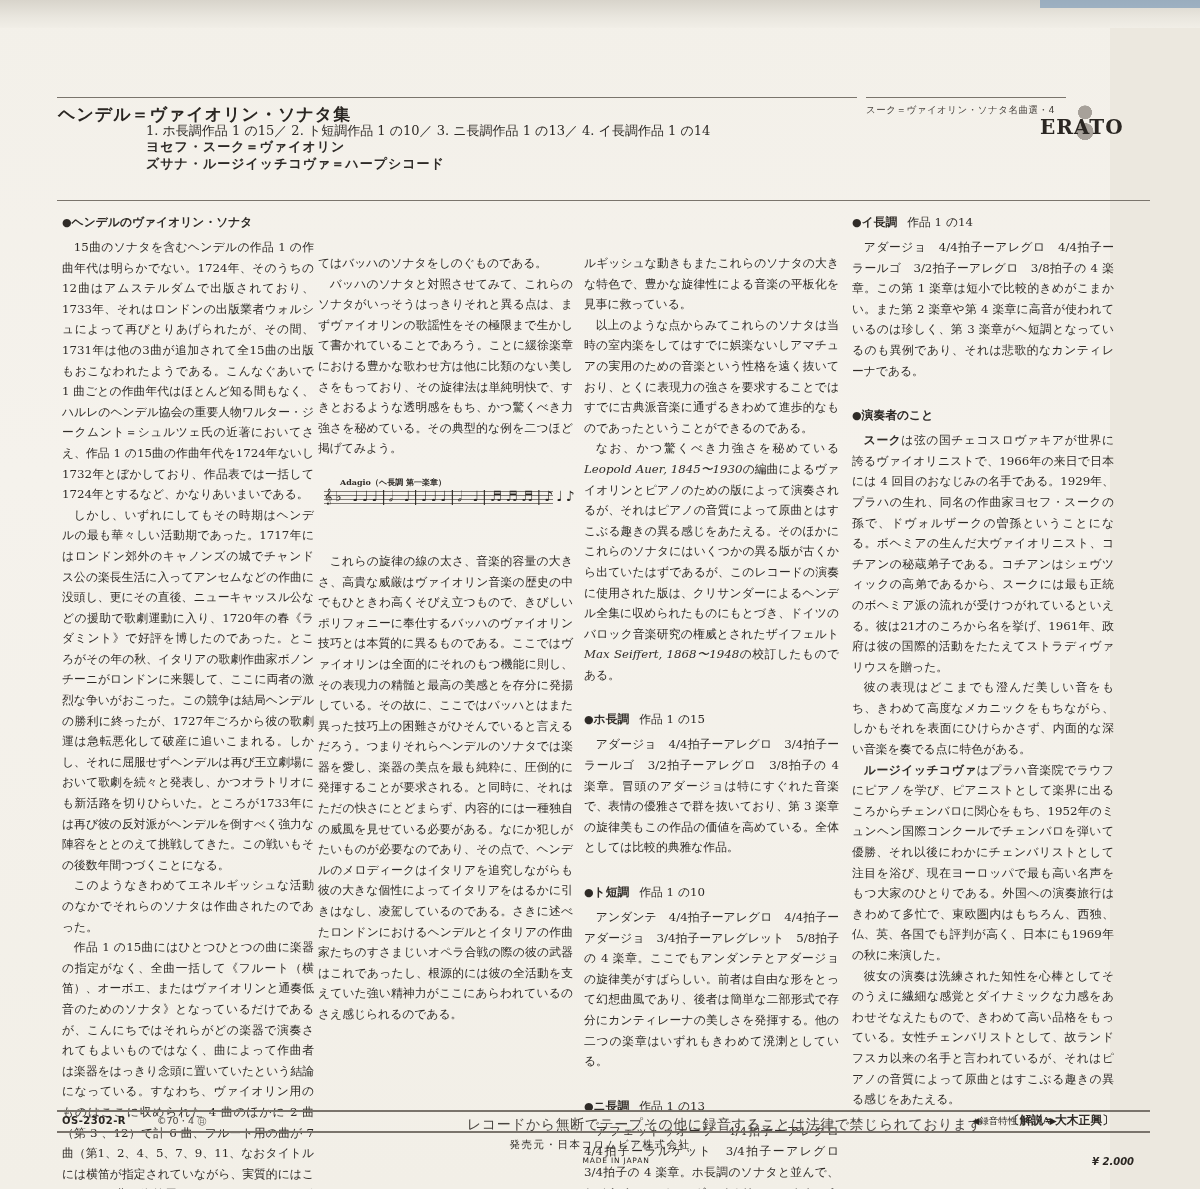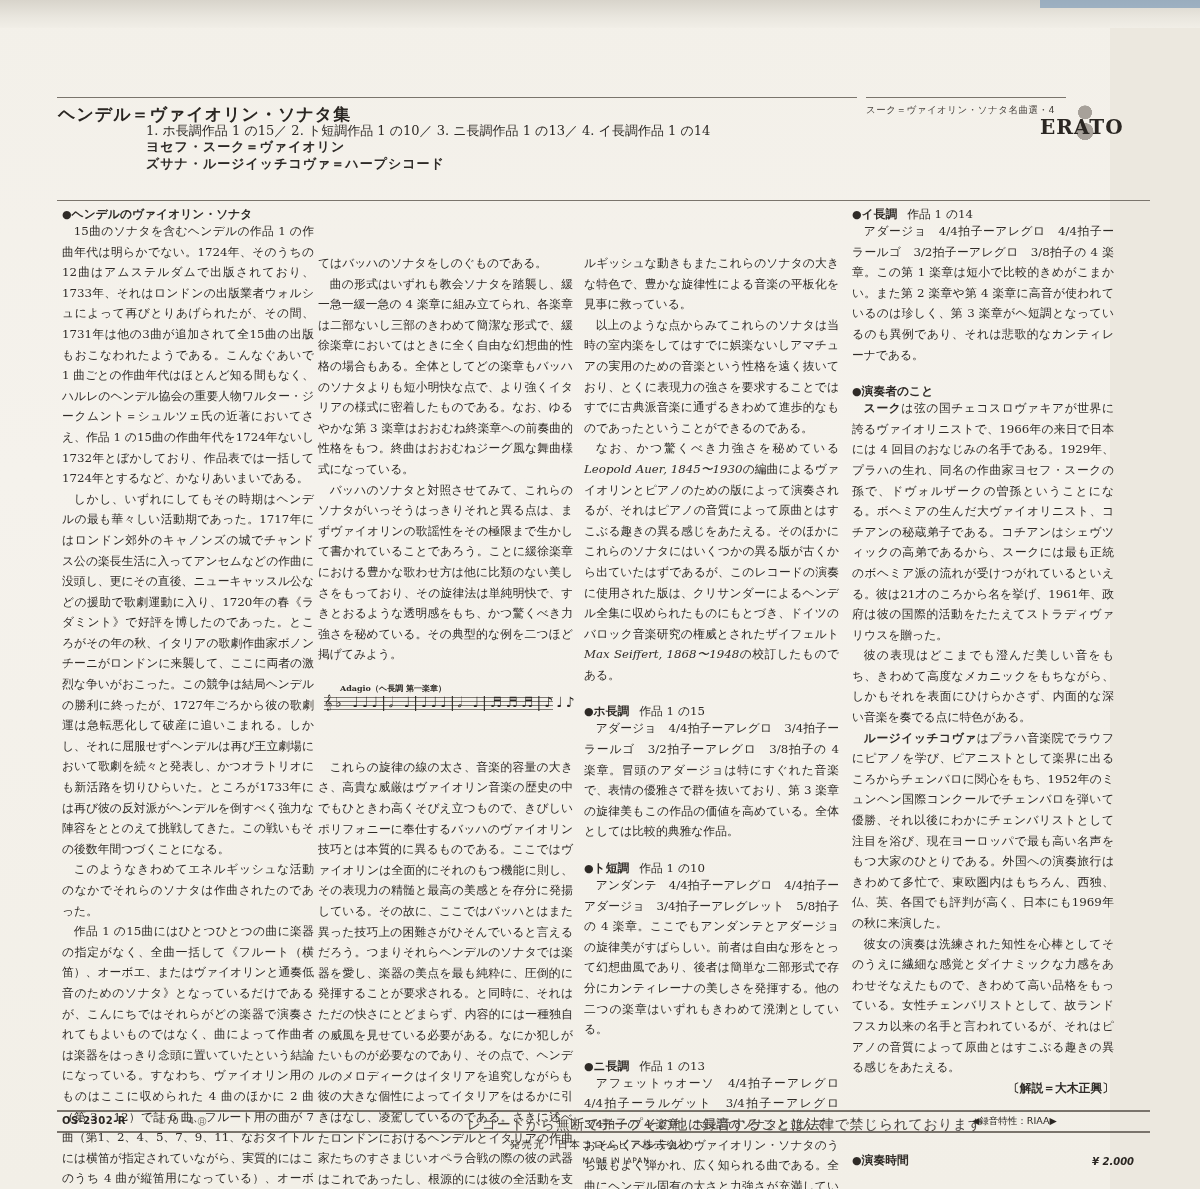--- a/index.html
+++ b/index.html
@@ -56,21 +56,21 @@
   }
   .col {
     position: absolute; top: 208px;
     font-size: 11.8px; line-height: 20.6px; color: #2f2b27;
     text-align: justify;
   }
   .col p { margin: 0; text-indent: 1em; }
   .col p.noindent { text-indent: 0; margin-top: 45px; }
   .sec-head {
     font-family: "DejaVu Sans", "Liberation Sans", sans-serif;
-    font-weight: bold; font-size: 11.8px; line-height: 13px;
+    font-weight: bold; font-size: 11.8px; line-height: 28px;
   }
   .sec-head .sub { font-family: "DejaVu Serif", "Liberation Serif", serif; font-weight: normal; margin-left: 10px; }
   .gap { height: 20px; }
   .bullet { font-size: 11px; }
   .c1 { left: 62px; width: 252px; }
   .c2 { left: 318px; width: 255px; }
   .c3 { left: 584px; width: 255px; }
   .c4 { left: 852px; width: 262px; }
   .it { font-style: italic; }
   .b { font-family: "DejaVu Sans", "Liberation Sans", sans-serif; font-weight: bold; }
@@ -138,21 +138,20 @@
     </div>
     <p>15曲のソナタを含むヘンデルの作品 1 の作曲年代は明らかでない。1724年、そのうちの12曲はアムステルダムで出版されており、1733年、それはロンドンの出版業者ウォルシュによって再びとりあげられたが、その間、1731年は他の3曲が追加されて全15曲の出版もおこなわれたようである。こんなぐあいで 1 曲ごとの作曲年代はほとんど知る間もなく、ハルレのヘンデル協会の重要人物ワルター・ジークムント＝シュルツェ氏の近著においてさえ、作品 1 の15曲の作曲年代を1724年ないし1732年とぼかしており、作品表では一括して1724年とするなど、かなりあいまいである。</p>
     <p>しかし、いずれにしてもその時期はヘンデルの最も華々しい活動期であった。1717年にはロンドン郊外のキャノンズの城でチャンドス公の楽長生活に入ってアンセムなどの作曲に没頭し、更にその直後、ニューキャッスル公などの援助で歌劇運動に入り、1720年の春《ラダミント》で好評を博したのであった。ところがその年の秋、イタリアの歌劇作曲家ボノンチーニがロンドンに来襲して、ここに両者の激烈な争いがおこった。この競争は結局ヘンデルの勝利に終ったが、1727年ごろから彼の歌劇運は急転悪化して破産に追いこまれる。しかし、それに屈服せずヘンデルは再び王立劇場において歌劇を続々と発表し、かつオラトリオにも新活路を切りひらいた。ところが1733年には再び彼の反対派がヘンデルを倒すべく強力な陣容をととのえて挑戦してきた。この戦いもその後数年間つづくことになる。</p>
     <p>このようなきわめてエネルギッシュな活動のなかでそれらのソナタは作曲されたのであった。</p>
     <p>作品 1 の15曲にはひとつひとつの曲に楽器の指定がなく、全曲一括して《フルート（横笛）、オーボエ、またはヴァイオリンと通奏低音のためのソナタ》となっているだけであるが、こんにちではそれらがどの楽器で演奏されてもよいものではなく、曲によって作曲者は楽器をはっきり念頭に置いていたという結論になっている。すなわち、ヴァイオリン用のものはここに収められた 4 曲のほかに 2 曲（第 3 、12）で計 6 曲、フルート用の曲が 7 曲（第1、2、4、5、7、9、11、なおタイトルには横笛が指定されていながら、実質的にはこのうち 4 曲が縦笛用になっている）、オーボエ用 2 曲（第 6 、8 ）である。</p>
 
   </div>
 
   <div class="col c2">
     <p class="noindent">てはバッハのソナタをしのぐものである。</p>
-    <p>曲の形式はいずれも教会ソナタを踏襲し、緩一急一緩一急の 4 楽章に組み立てられ、各楽章は二部ないし三部のきわめて簡潔な形式で、緩徐楽章においてはときに全く自由な幻想曲的性格の場合もある。全体としてどの楽章もバッハのソナタよりも短小明快な点で、より強くイタリアの様式に密着したものである。なお、ゆるやかな第 3 楽章はおおむね終楽章への前奏曲的性格をもつ。終曲はおおむねジーグ風な舞曲様式になっている。</p>
     <p>バッハのソナタと対照させてみて、これらのソナタがいっそうはっきりそれと異る点は、まずヴァイオリンの歌謡性をその極限まで生かして書かれていることであろう。ことに緩徐楽章における豊かな歌わせ方は他に比類のない美しさをもっており、その旋律法は単純明快で、すきとおるような透明感をもち、かつ驚くべき力強さを秘めている。その典型的な例を二つほど掲げてみよう。</p>
     <div style="height:14px"></div>
     <div class="score">
       <div class="lbl">Adagio（ヘ長調 第一楽章）</div>
       <div class="staff"></div>
       <div class="notes">𝄞♭ ♩♩♩|𝅗𝅥 ♩|♩♩♩|𝅗𝅥 ♩|♬♬♬|♪♩♪</div>
     </div>
     <div style="height:6px"></div>
     <div style="height:22px"></div>
     <p>これらの旋律の線の太さ、音楽的容量の大きさ、高貴な威厳はヴァイオリン音楽の歴史の中でもひときわ高くそびえ立つもので、きびしいポリフォニーに奉仕するバッハのヴァイオリン技巧とは本質的に異るものである。ここではヴァイオリンは全面的にそれのもつ機能に則し、その表現力の精髄と最高の美感とを存分に発揚している。その故に、ここではバッハとはまた異った技巧上の困難さがひそんでいると言えるだろう。つまりそれらヘンデルのソナタでは楽器を愛し、楽器の美点を最も純粋に、圧倒的に発揮することが要求される。と同時に、それはただの快さにとどまらず、内容的には一種独自の威風を見せている必要がある。なにか犯しがたいものが必要なのであり、その点で、ヘンデルのメロディークはイタリアを追究しながらも彼の大きな個性によってイタリアをはるかに引きはなし、凌駕しているのである。さきに述べたロンドンにおけるヘンデルとイタリアの作曲家たちのすさまじいオペラ合戦の際の彼の武器はこれであったし、根源的には彼の全活動を支えていた強い精神力がここにあらわれているのさえ感じられるのである。</p>

